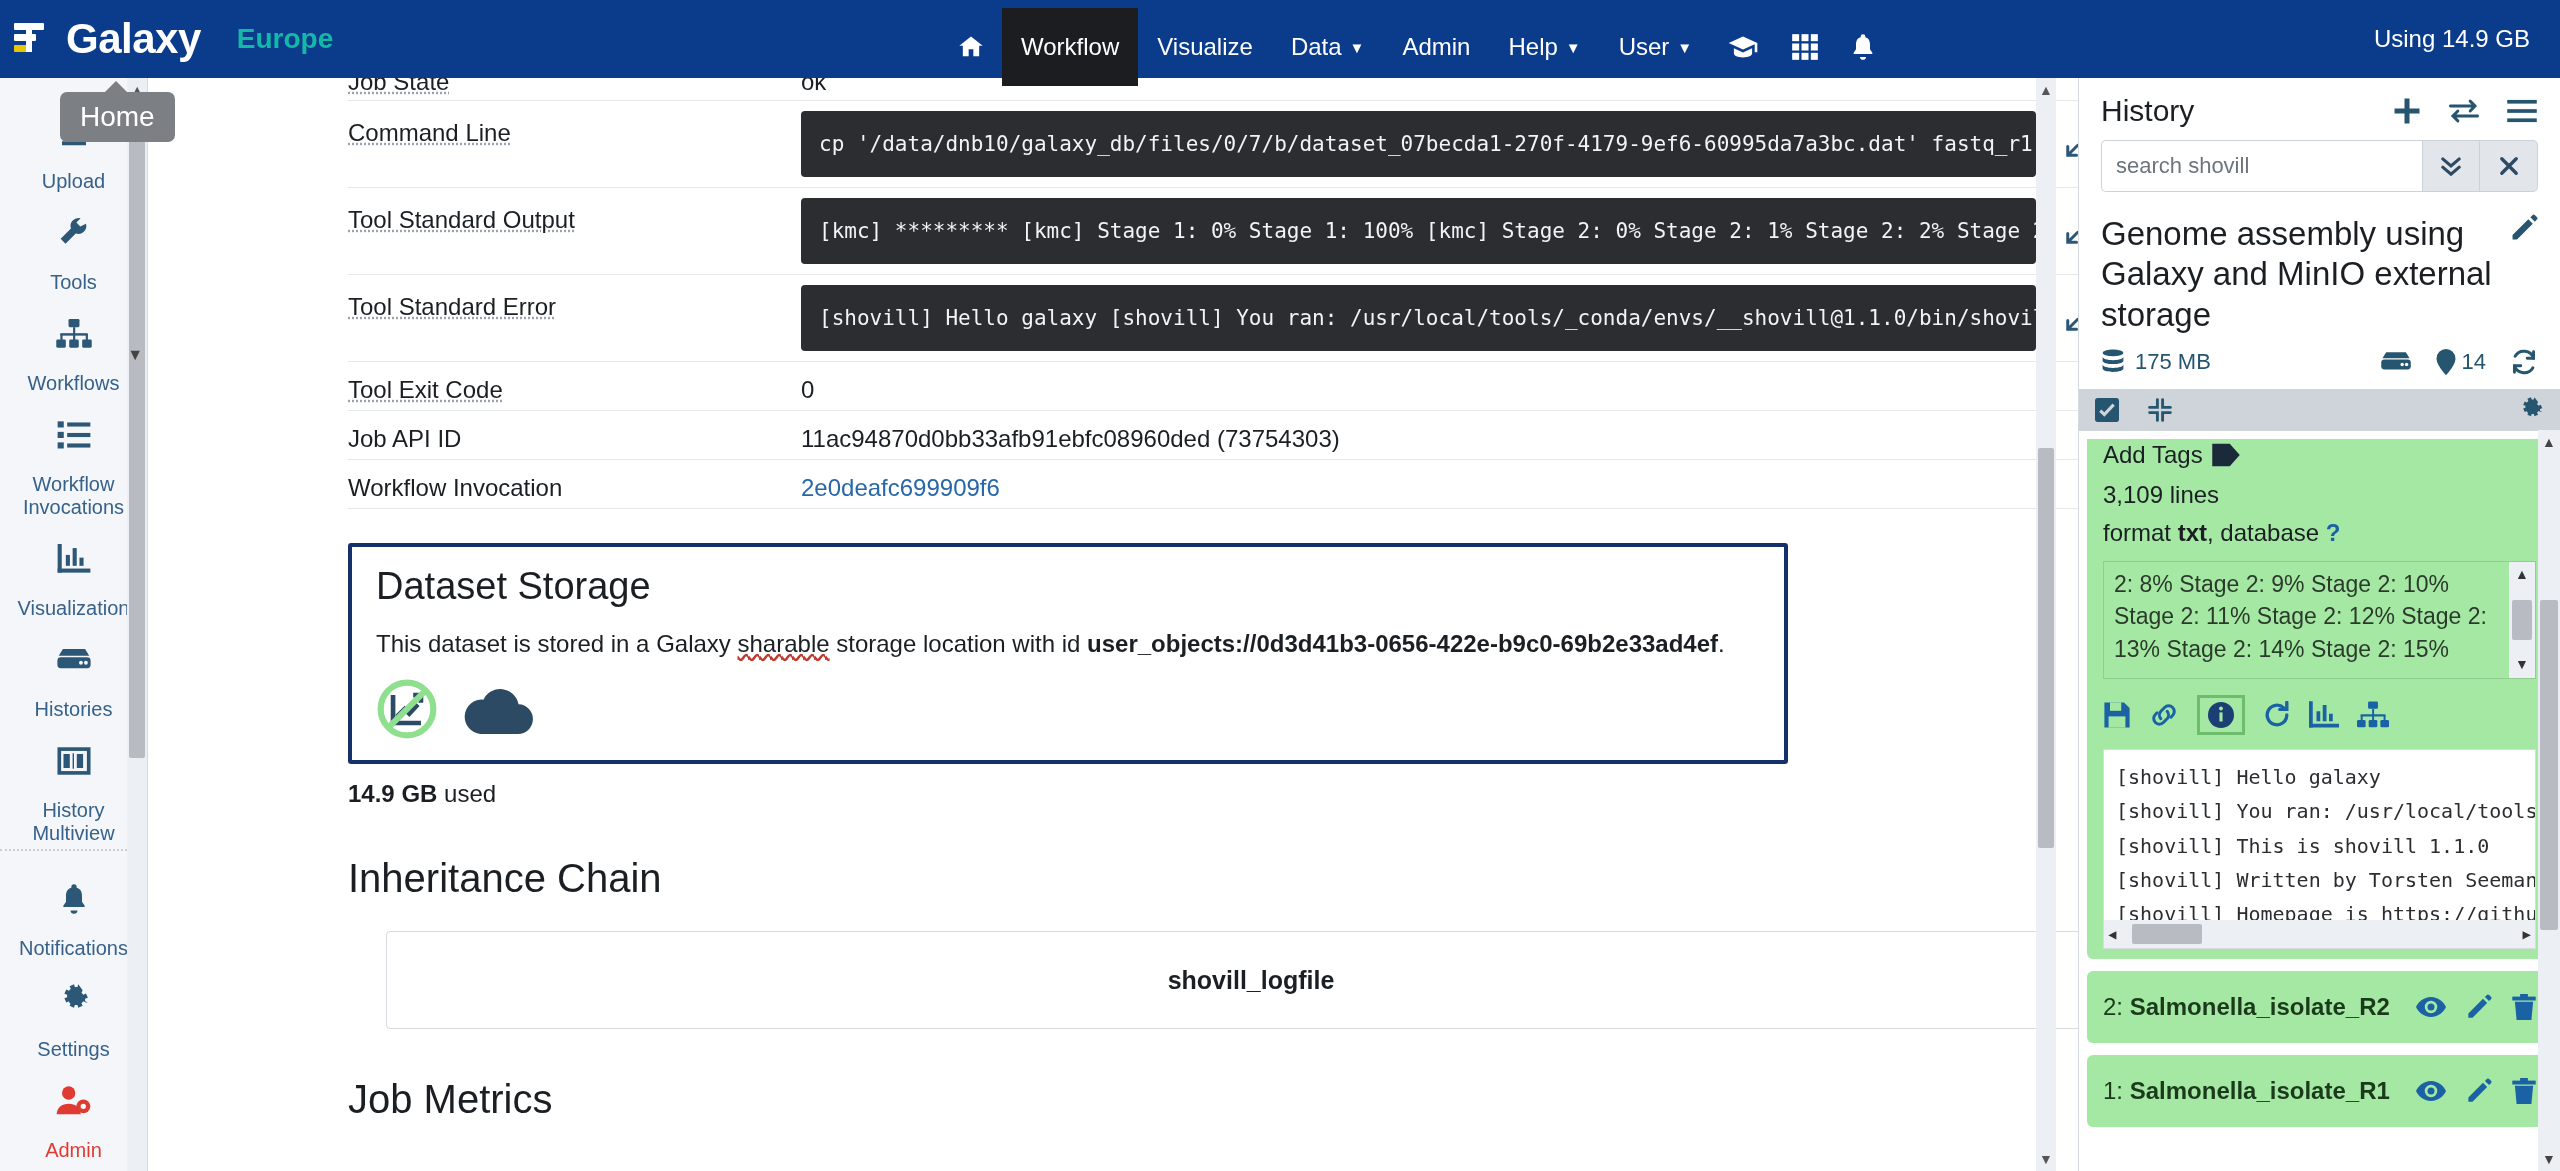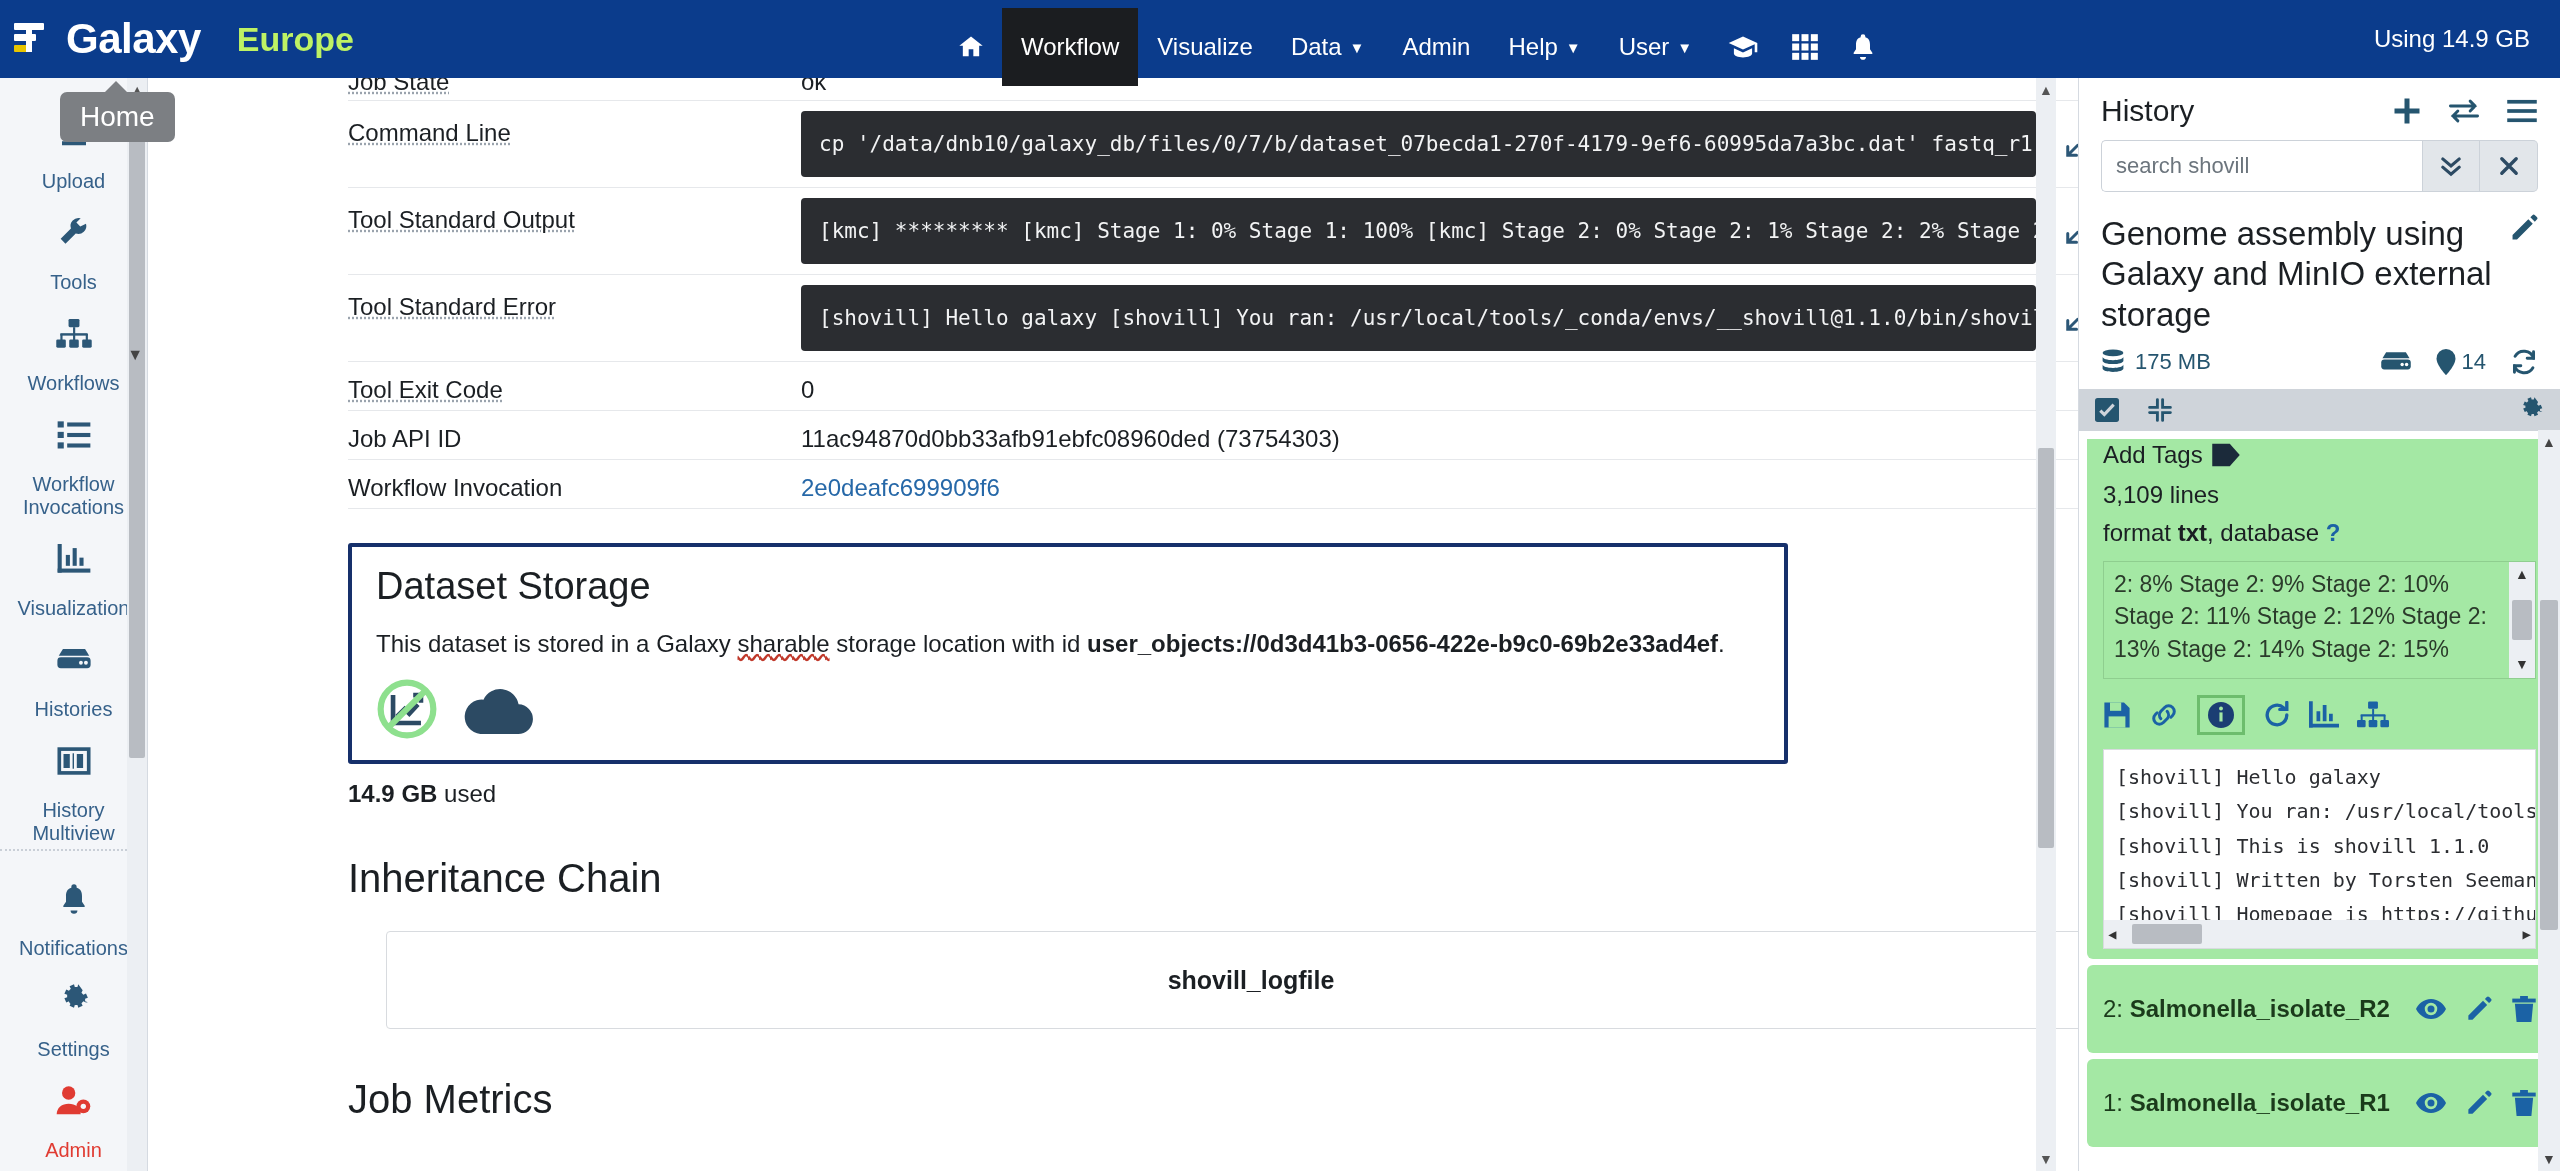--- a/index.html
+++ b/index.html
@@ -20,21 +20,21 @@
     display: flex; align-items: center; gap: 14px;
     padding-left: 14px; height: 100%;
   }
   .logo-mark { width: 38px; height: 40px; position: relative; }
   .logo-mark i { position:absolute; left:0; background:#fff; display:block; border-radius:1px;}
   .lm1 { top:4px; width:30px; height:7px; }
   .lm2 { top:15px; width:22px; height:7px; }
   .lm3 { top:26px; width:15px; height:7px; background:#e8c500 !important; }
   .lm-bar { position:absolute; left:12px; top:4px; width:6px; height:29px; background:#fff;}
   .brand-name { color:#fff; font-size:42px; font-weight:700; letter-spacing:-0.5px; }
-  .brand-sub { color:#bef264; font-size:34px; font-weight:700; margin-left:22px; }
+  .brand-sub { color:#14b8a6; font-size:28px; font-weight:700; margin-left:22px; }
 
   .nav-center {
     position:absolute; left:940px; top:0; height:94px;
     display:flex; align-items:center; gap:0;
   }
   .nav-item {
     color:#fff; font-size:24px; padding:0 19px; height:78px;
     display:flex; align-items:center; cursor:pointer; white-space:nowrap;
   }
   .nav-item.active { background:#1b1d20; }
@@ -201,21 +201,22 @@
   }
   .hist-toolbar-left { display:flex; align-items:center; gap:28px; }
 
   .hist-list { position:relative; }
   .ds-item {
     background:#a4e8a4; border-radius:6px; margin:6px 8px 0 8px;
     padding:10px 16px;
   }
   .ds-item.collapsed {
     display:flex; align-items:center; justify-content:space-between;
-    padding:30px 16px;
+    padding:22px 16px;
+    margin-top:12px;
   }
   .ds-item-title { font-size:24px; font-weight:700; color:#1b3a1b; }
   .ds-item-title .num { font-weight:400; }
   .ds-item-icons { display:flex; align-items:center; gap:20px; color:#1b62a5; }
 
   .exp-tags { font-size:24px; color:#1b1f23; display:flex; align-items:center; gap:8px;}
   .exp-lines { font-size:24px; color:#1b1f23; margin-top:12px;}
   .exp-format { font-size:24px; color:#1b1f23; margin-top:10px;}
   .exp-format b { font-weight:700; }
   .exp-format .q { color:#1b62a5; font-weight:700; }

